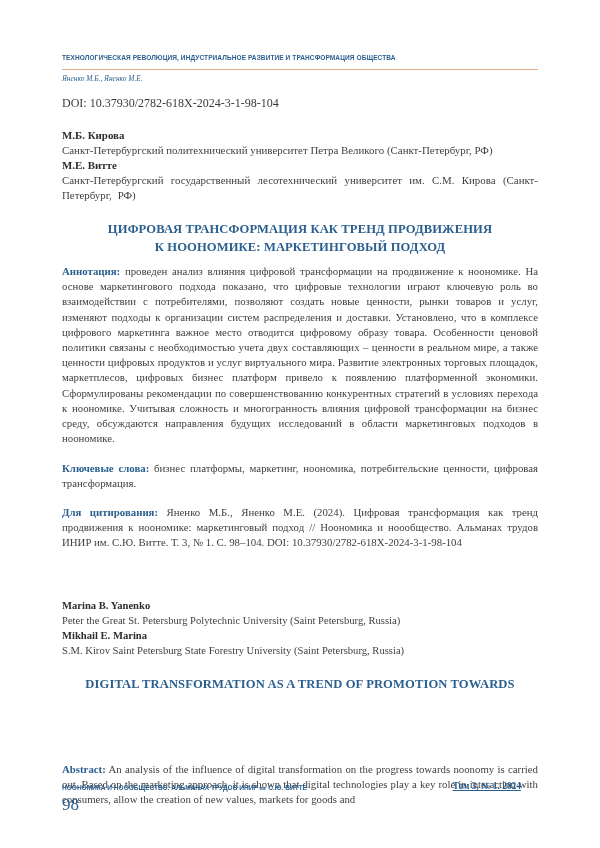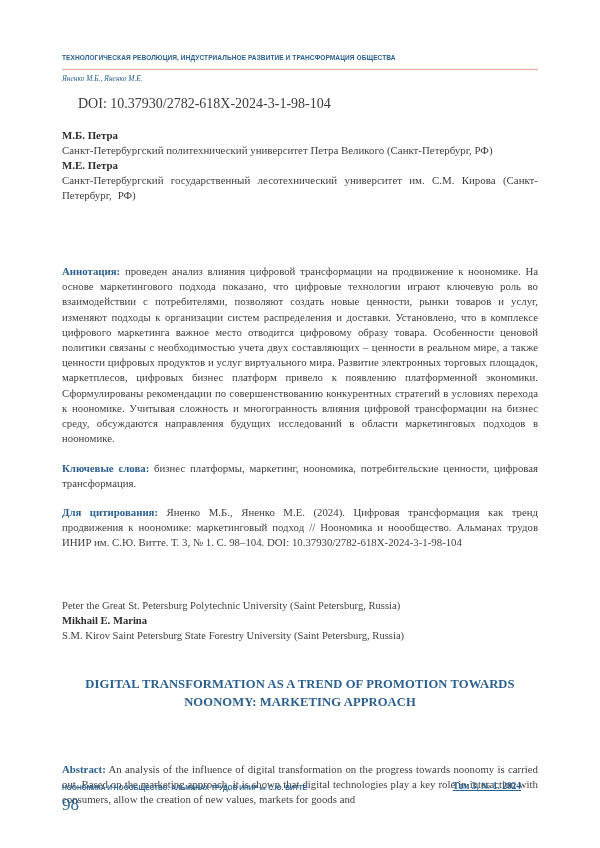--- a/index.html
+++ b/index.html
@@ -47,23 +47,23 @@
       left: 62px;
       top: 74px;
       font-family: "Liberation Serif", serif;
       font-style: italic;
       font-weight: normal;
       font-size: 7.4px;
       color: #2a5f8f;
     }
     .doi {
       position: absolute;
-      left: 78px;
+      left: 62px;
       top: 96px;
-      font-size: 14px;
+      font-size: 12px;
       color: #3a3a3a;
     }
     .block {
       position: absolute;
       left: 62px;
       width: 476px;
       font-size: 10.9px;
       line-height: 15px;
       color: #3f3f3f;
     }
@@ -137,51 +137,55 @@
 
 <div class="page">
 
   <div class="running-head">ТЕХНОЛОГИЧЕСКАЯ РЕВОЛЮЦИЯ, ИНДУСТРИАЛЬНОЕ РАЗВИТИЕ И ТРАНСФОРМАЦИЯ ОБЩЕСТВА</div>
   <div class="head-rule"></div>
   <div class="head-authors">Яненко М.Б., Яненко М.Е.</div>
 
   <div class="doi">DOI: 10.37930/2782-618X-2024-3-1-98-104</div>
 
   <div class="block" style="top:128px;">
-    <div class="author-name">М.Б. Петра</div>
+    <div class="author-name">М.Б. Кирова</div>
     <div>Санкт-Петербургский политехнический университет Петра Великого (Санкт-Петербург, РФ)</div>
-    <div class="author-name">М.Е. Петра</div>
+    <div class="author-name">М.Е. Витте</div>
     <div class="justify" style="text-align-last:left; word-spacing:3.2px;">Санкт-Петербургский государственный лесотехнический университет им. С.М. Кирова (Санкт-Петербург, РФ)</div>
   </div>
 
+  <div class="title" style="top:220px;">
+    <div>ЦИФРОВАЯ ТРАНСФОРМАЦИЯ КАК ТРЕНД ПРОДВИЖЕНИЯ</div>
+    <div>К НООНОМИКЕ: МАРКЕТИНГОВЫЙ ПОДХОД</div>
+  </div>
 
   <div class="para" style="top:264px;">
     <span class="label">Аннотация:</span>
     <span>проведен анализ влияния цифровой трансформации на продвижение к ноономике. На основе маркетингового подхода показано, что цифровые технологии играют ключевую роль во взаимодействии с потребителями, позволяют создать новые ценности, рынки товаров и услуг, изменяют подходы к организации систем распределения и доставки. Установлено, что в комплексе цифрового маркетинга важное место отводится цифровому образу товара. Особенности ценовой политики связаны с необходимостью учета двух составляющих – ценности в реальном мире, а также ценности цифровых продуктов и услуг виртуального мира. Развитие электронных торговых площадок, маркетплесов, цифровых бизнес платформ привело к появлению платформенной экономики. Сформулированы рекомендации по совершенствованию конкурентных стратегий в условиях перехода к ноономике. Учитывая сложность и многогранность влияния цифровой трансформации на бизнес среду, обсуждаются направления будущих исследований в области маркетинговых подходов в ноономике.</span>
   </div>
 
   <div class="para" style="top:461px;">
     <span class="label">Ключевые слова:</span>
     <span>бизнес платформы, маркетинг, ноономика, потребительские ценности, цифровая трансформация.</span>
   </div>
 
   <div class="para" style="top:505px;">
     <span class="label">Для цитирования:</span>
     <span>Яненко М.Б., Яненко М.Е. (2024). Цифровая трансформация как тренд продвижения к ноономике: маркетинговый подход // Ноономика и ноообщество. Альманах трудов ИНИР им. С.Ю. Витте. Т. 3, № 1. С. 98–104. DOI: 10.37930/2782-618X-2024-3-1-98-104</span>
   </div>
 
   <div class="block" style="top:598px; font-size:10.6px;">
+    <div class="author-name">Marina B. Yanenko</div>
     <div>Peter the Great St. Petersburg Polytechnic University (Saint Petersburg, Russia)</div>
     <div class="author-name">Mikhail E. Marina</div>
     <div>S.M. Kirov Saint Petersburg State Forestry University (Saint Petersburg, Russia)</div>
   </div>
 
   <div class="title" style="top:675px;">
     <div>DIGITAL TRANSFORMATION AS A TREND OF PROMOTION TOWARDS</div>
-    <div>NOONOMY: MARKETING APPROACH</div>
   </div>
 
   <div class="para" style="top:718px;margin-top:44px;">
     <span class="label">Abstract:</span>
     <span>An analysis of the influence of digital transformation on the progress towards noonomy is carried out. Based on the marketing approach, it is shown that digital technologies play a key role in interaction with consumers, allow the creation of new values, markets for goods and</span>
   </div>
 
   <div class="footer-journal">
     <span>НООНОМИКА И НОООБЩЕСТВО. АЛЬМАНАХ ТРУДОВ ИНИР </span><span class="small-im">им.</span><span> С.Ю. ВИТТЕ</span>
   </div>

